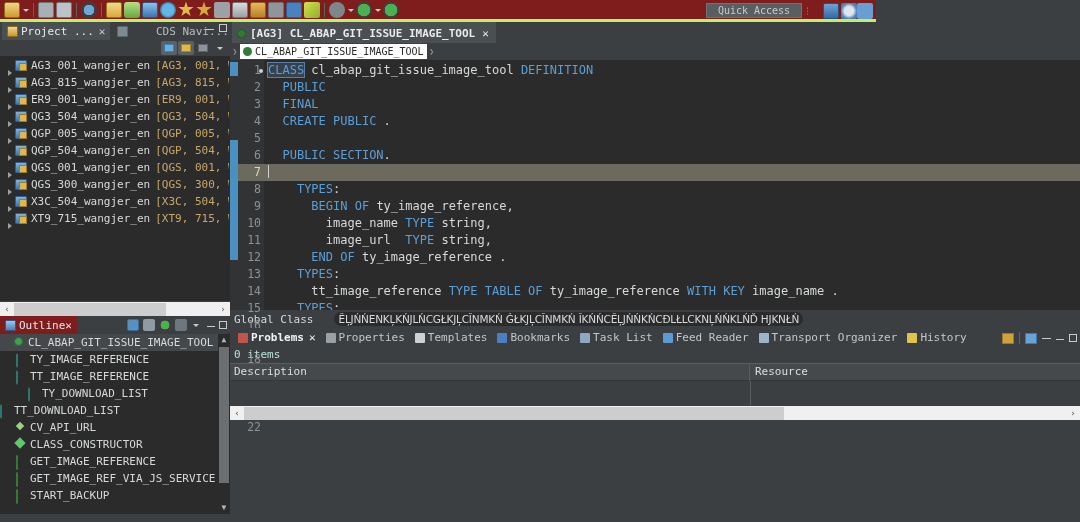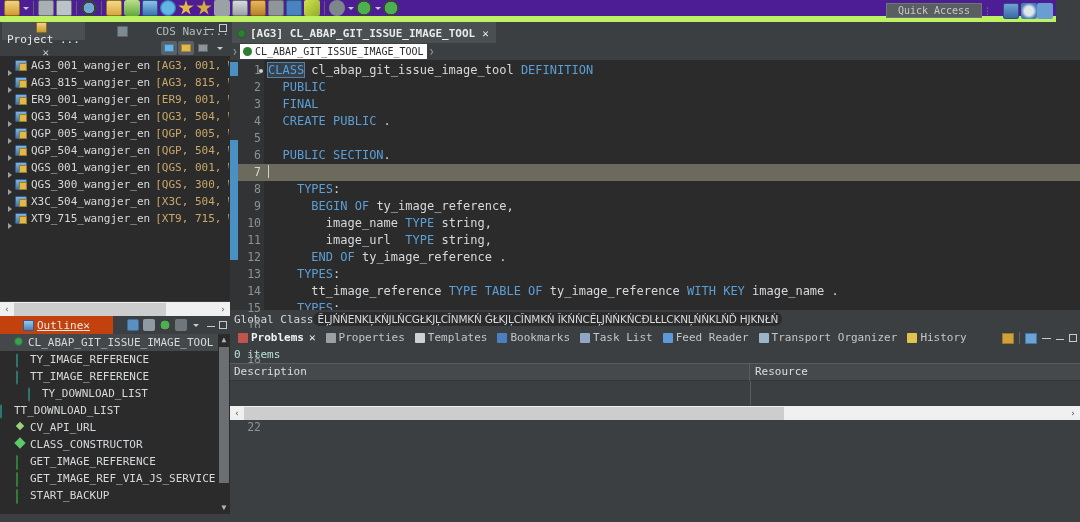--- a/index.html
+++ b/index.html
@@ -10,24 +10,24 @@
     background: #3c3f41;
     font-family: "DejaVu Sans Mono", monospace;
     font-size: 11px;
     color: #cfd2d4;
     -webkit-font-smoothing: none;
   }
   #app { position: relative; width: 1080px; height: 522px; background: #3c3f41; }
 
   
   .toolbar {
-    position: absolute; left: 0; top: 0; width: 1056px; height: 22px;
-    background: #4c1d95;
+    position: absolute; left: 0; top: 0; width: 876px; height: 22px;
+    background: #7f1d1d;
     display: flex; align-items: center;
-    border-bottom: 6px solid #bef264;
+    border-bottom: 3px solid #bef264;
   }
   .tb-icon {
     width: 16px; height: 16px; margin: 0 1px;
     border-radius: 2px;
     display: inline-block; position: relative; flex: none;
   }
   .tb-sep { width: 1px; height: 14px; background: #5e6366; margin: 0 3px; flex: none; }
   .tb-arrow {
     width: 9px; height: 14px; flex: none; position: relative;
   }
@@ -101,22 +101,22 @@
     height: 15px; background: #f0f0f0; border-top: 1px solid #3c3f41;
     position: relative;
   }
   .hscroll .thumb { position: absolute; left: 14px; top: 1px; height: 13px; background: #cdcdcd; }
   .hscroll .arr { position: absolute; top: 0; width: 14px; height: 15px; color: #555; font-size: 9px; text-align: center; line-height: 15px; }
   .hscroll .arr.l { left: 0; } .hscroll .arr.r { right: 0; }
 
   
   .outline-hdr { height: 18px; background: #3c3f41; position: relative; }
   .out-tab {
-    position: absolute; left: 0; top: 0; height: 18px; background: #c2410c;
-    display: flex; align-items: center; padding: 0 23px; color: #e8eaec; font-size: 11px; text-decoration: underline;
+    position: absolute; left: 0; top: 0; height: 18px; background: #7f1d1d;
+    display: flex; align-items: center; padding: 0 5px; color: #e8eaec; font-size: 11px;
   }
   .out-ctrls { position: absolute; right: 3px; top: 3px; display: flex; gap: 4px; align-items: center; }
   .oc { width: 12px; height: 12px; border-radius: 2px; }
 
   .outline-list { background: #2b2b2b; position: relative; overflow: hidden; }
   .ol-row {
     height: 17px; display: flex; align-items: center; white-space: nowrap;
     font-size: 11px; font-family: "DejaVu Sans Mono", monospace; color: #d6d9db;
     padding-left: 4px;
   }
@@ -179,21 +179,21 @@
   .id { color: #d6d9db; }
   .boxed { outline: 1px solid #5a7fa0; background: #35414c; }
   .caret { display:inline-block; width:1px; height:13px; background:#d0d0d0; vertical-align:-2px; }
 
   .status-line {
     height: 18px; background: #3c3f41; display: flex; align-items: center;
     font-size: 11px; color: #d6d9db; padding-left: 4px;
     font-family: "DejaVu Sans Mono", monospace;
   }
   .garble {
-    background: #2b2b2b; color: #d8dade; padding: 1px 4px; margin-left: 0;
+    background: #2b2b2b; color: #d8dade; padding: 1px 4px; margin-left: 21px;
     font-size: 10.5px; letter-spacing: -0.2px; white-space: nowrap; overflow: hidden;
     font-family: "DejaVu Sans", sans-serif;
     border-radius: 7px;
   }
 
   
   .bp-tabbar { height: 19px; background: #3c3f41; display: flex; align-items: center; position: relative; padding-left: 3px; }
   .bp-tab { display: flex; align-items: center; height: 19px; padding: 0 5px; font-size: 11px; color: #c3c6c8; white-space: nowrap;
             font-family: "DejaVu Sans Mono", monospace; }
   .bp-tab.active { color: #f0f2f4; font-weight: bold; }
@@ -248,21 +248,21 @@
     <div class="quick-access">Quick Access</div>
     <div class="qa-dots">⋮</div>
     <div class="tb-icon" style="position:absolute;right:36px;top:3px;background:linear-gradient(#6fa3d6,#3869a3);border:1px solid #2a527f;"></div>
     <div class="tb-icon" style="position:absolute;right:18px;top:3px;background:radial-gradient(circle,#dfe6ea 40%,#4a80b8 70%);border-radius:2px;"></div>
     <div class="tb-icon" style="position:absolute;right:2px;top:3px;background:#6a9ed2;border-radius:2px;"></div>
   </div>
 
   <div class="left-col">
 
     <div class="view-tabs">
-      <div class="vtab active" style="left:2px;flex-direction:column;">
+      <div class="vtab active" style="left:2px;">
         <span class="mini-ico" style="background:linear-gradient(#f0d48a,#c99a2c);border:1px solid #8d6a1c;"></span>
         <span>Project ...</span>
         <span class="x">✕</span>
       </div>
       <div class="vtab inactive" style="left:112px;gap:25px;">
         <span class="mini-ico" style="background:#7d8a93;border:1px solid #5a656c;"></span>
         <span>CDS Navi...</span>
       </div>
       <div class="view-ctrls">
         <div class="ctrl-min"></div>

